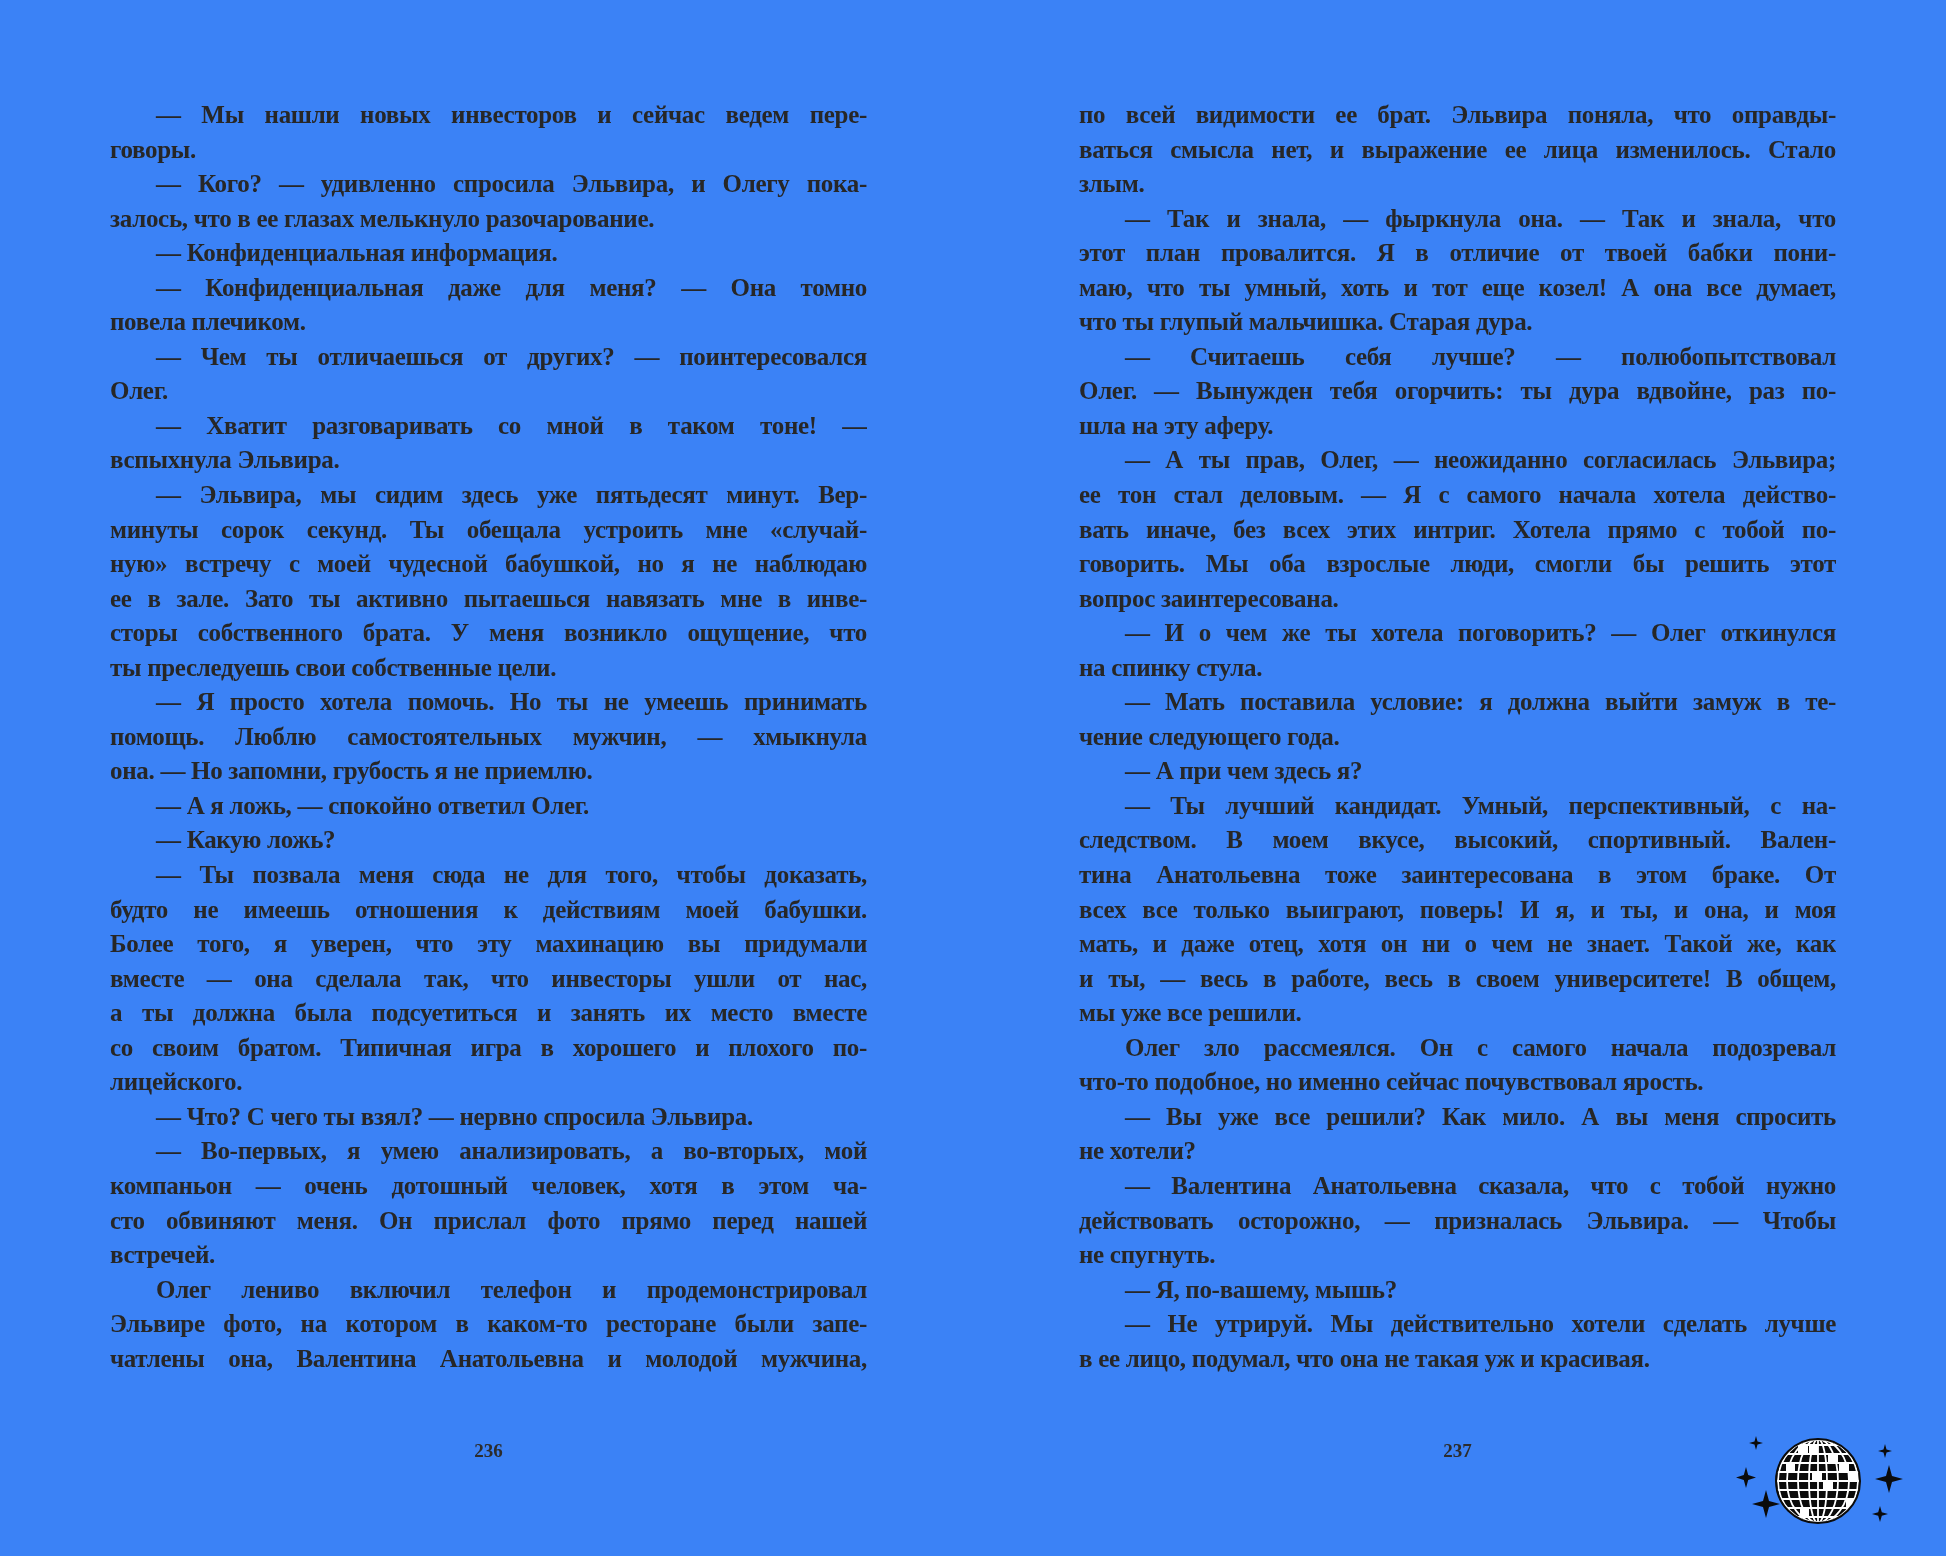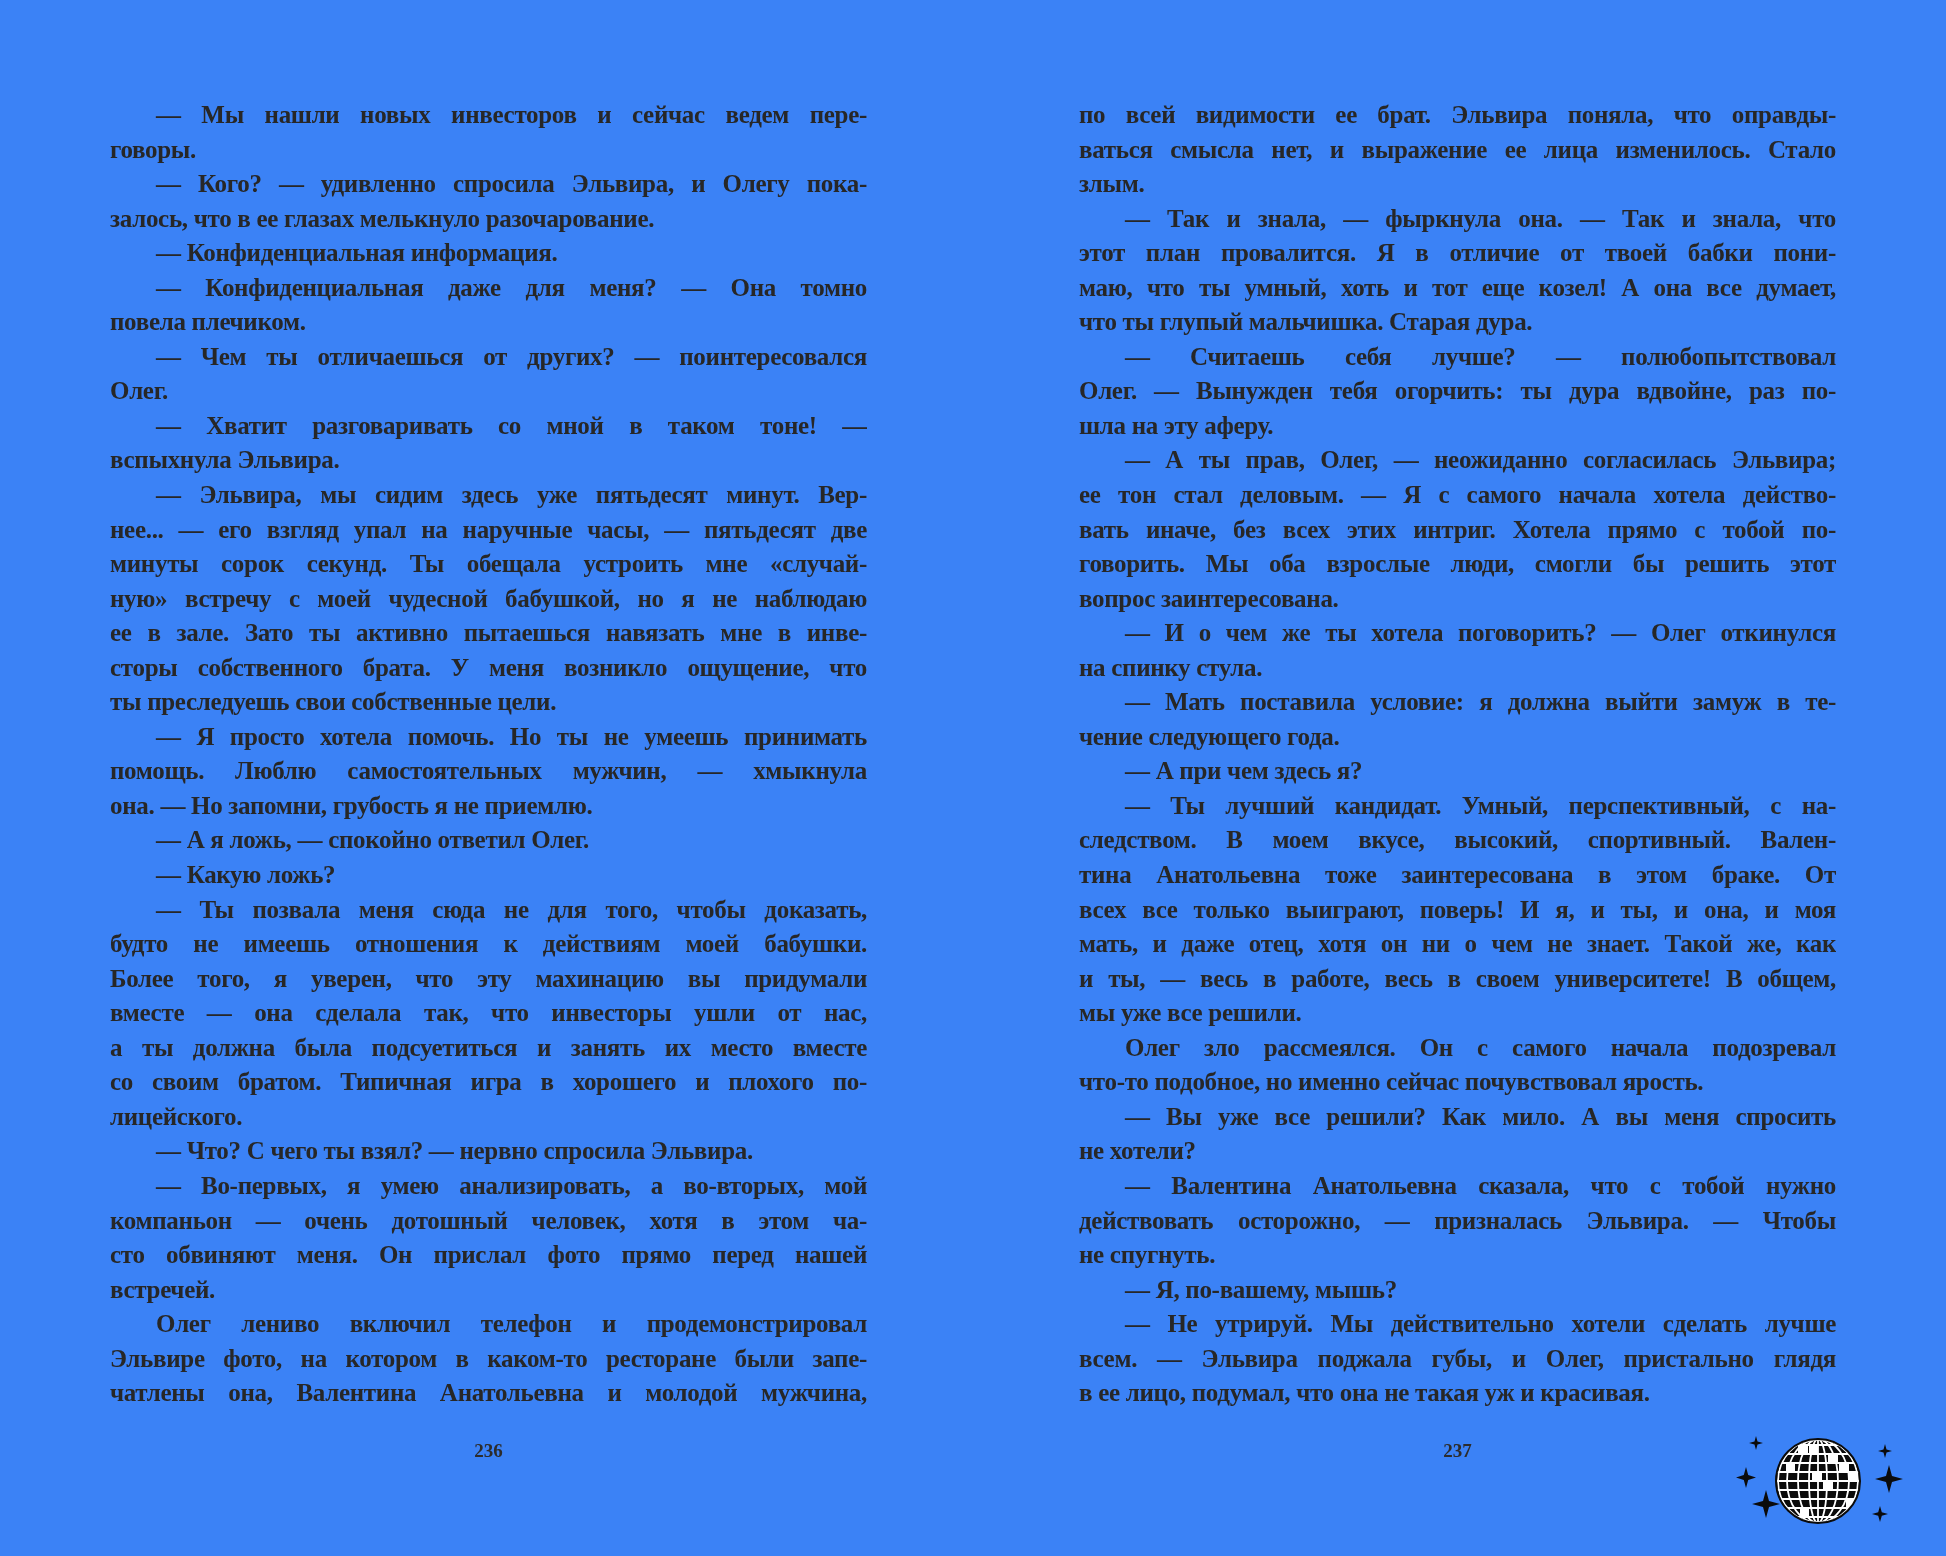--- a/index.html
+++ b/index.html
@@ -68,21 +68,20 @@
       <div class="line indent">— Кого? — удивленно спросила Эльвира, и Олегу пока-</div>
       <div class="line end">залось, что в ее глазах мелькнуло разочарование.</div>
       <div class="line indent end">— Конфиденциальная информация.</div>
       <div class="line indent">— Конфиденциальная даже для меня? — Она томно</div>
       <div class="line end">повела плечиком.</div>
       <div class="line indent">— Чем ты отличаешься от других? — поинтересовался</div>
       <div class="line end">Олег.</div>
       <div class="line indent">— Хватит разговаривать со мной в таком тоне! —</div>
       <div class="line end">вспыхнула Эльвира.</div>
       <div class="line indent">— Эльвира, мы сидим здесь уже пятьдесят минут. Вер-</div>
-      <div class="line">нее... — его взгляд упал на наручные часы, — пятьдесят две</div>
       <div class="line">минуты сорок секунд. Ты обещала устроить мне «случай-</div>
       <div class="line">ную» встречу с моей чудесной бабушкой, но я не наблюдаю</div>
       <div class="line">ее в зале. Зато ты активно пытаешься навязать мне в инве-</div>
       <div class="line">сторы собственного брата. У меня возникло ощущение, что</div>
       <div class="line end">ты преследуешь свои собственные цели.</div>
       <div class="line indent">— Я просто хотела помочь. Но ты не умеешь принимать</div>
       <div class="line">помощь. Люблю самостоятельных мужчин, — хмыкнула</div>
       <div class="line end">она. — Но запомни, грубость я не приемлю.</div>
       <div class="line indent end">— А я ложь, — спокойно ответил Олег.</div>
       <div class="line indent end">— Какую ложь?</div>
@@ -135,21 +134,20 @@
       <div class="line end">мы уже все решили.</div>
       <div class="line indent">Олег зло рассмеялся. Он с самого начала подозревал</div>
       <div class="line end">что-то подобное, но именно сейчас почувствовал ярость.</div>
       <div class="line indent">— Вы уже все решили? Как мило. А вы меня спросить</div>
       <div class="line end">не хотели?</div>
       <div class="line indent">— Валентина Анатольевна сказала, что с тобой нужно</div>
       <div class="line">действовать осторожно, — призналась Эльвира. — Чтобы</div>
       <div class="line end">не спугнуть.</div>
       <div class="line indent end">— Я, по-вашему, мышь?</div>
       <div class="line indent">— Не утрируй. Мы действительно хотели сделать лучше</div>
-      <div class="line">всем. — Эльвира поджала губы, и Олег, пристально глядя</div>
       <div class="line end">в ее лицо, подумал, что она не такая уж и красивая.</div>
     </div>
 
   <div class="page-number right-col">237</div>
 
   <svg class="deco" width="200" height="140" viewBox="0 0 200 140">
     <defs>
       <clipPath id="ballClip">
           <circle cx="90" cy="66" r="42"></circle>
         </clipPath>

